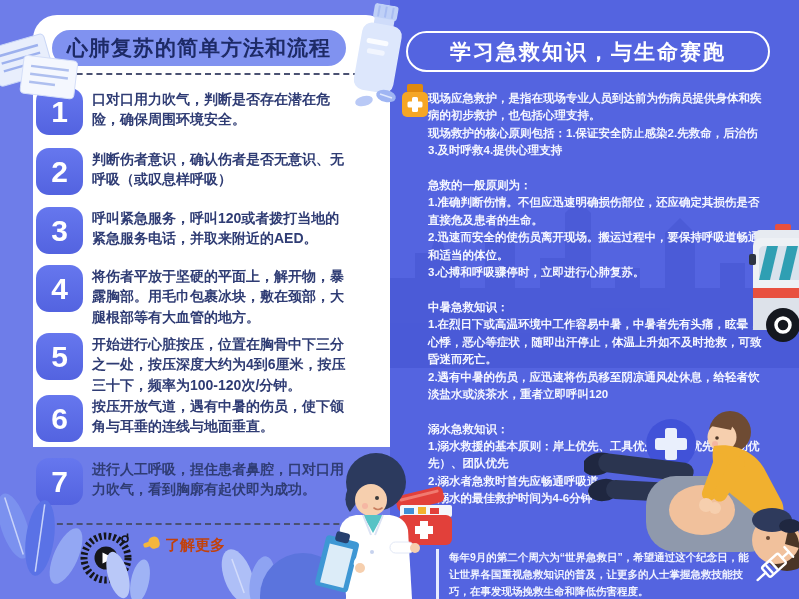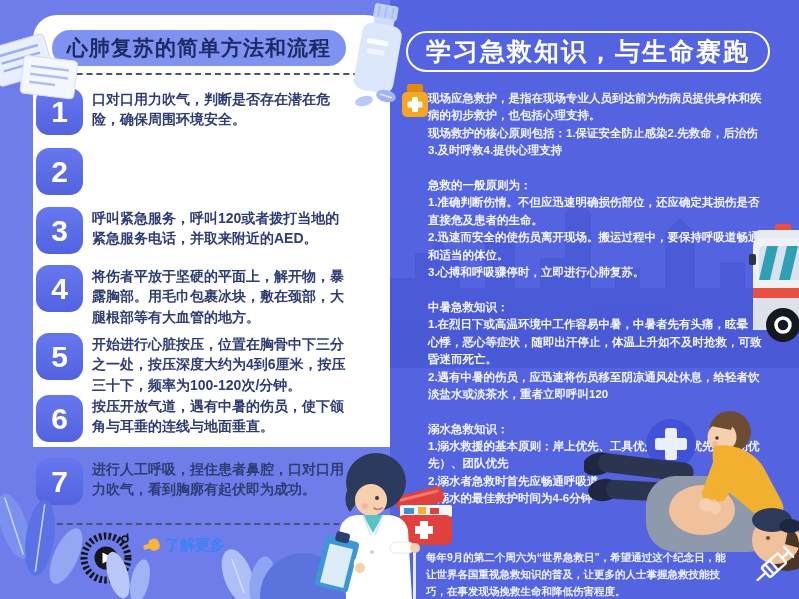--- a/index.html
+++ b/index.html
@@ -3,43 +3,43 @@
 <meta charset="utf-8">
 <style>
   html,body{margin:0;padding:0;background:#444}
   .stage{position:relative;width:799px;height:599px;overflow:hidden;background:#6e7de9;
          font-family:"Liberation Sans","DejaVu Sans",sans-serif}
   
   .right{position:absolute;left:390px;top:0;width:409px;height:599px;background:#5464e0;z-index:1}
   .skyline{position:absolute;left:0;top:118px;width:409px;height:250px}
   .rtitle{position:absolute;left:16px;top:31px;width:364px;height:41px;border:2.5px solid #ffffff;
           border-radius:28px;box-sizing:border-box;display:flex;align-items:center;justify-content:center;
-          color:#fff;font-weight:bold;font-size:25px;letter-spacing:2px;white-space:nowrap}
+          color:#fff;font-weight:bold;font-size:21px;letter-spacing:2px;white-space:nowrap}
   .rbody{position:absolute;left:38px;top:90px;width:336px;color:#f5f7ff;font-size:11.5px;
          line-height:1.52;font-weight:bold}
   .rbody p{margin:0}
   .rbody .sec{margin-bottom:17px}
-  .rfooter{position:absolute;left:23px;top:549px;width:308px;border-left:3px solid #e6ebff;
+  .rfooter{position:absolute;left:46px;top:549px;width:308px;border-left:3px solid #e6ebff;
            padding-left:10px;color:#f0f3ff;font-size:10.5px;line-height:1.62;font-weight:bold}
   .pillbottle{position:absolute;left:11px;top:84px}
   
   .panel{position:absolute;left:33px;top:15px;width:357px;height:432px;background:#ffffff;
          border-radius:24px 24px 0 0;z-index:2}
   .ltitle{position:absolute;left:16px;top:12px;width:300px;height:42px;background:#8092f0;
           border:3px solid #fff;box-sizing:border-box;border-radius:24px;display:flex;align-items:center;
           justify-content:center;font-size:21px;font-weight:bold;color:#1d2a66;letter-spacing:1px;white-space:nowrap}
   .dash{position:absolute;left:14px;width:322px;border-top:2px dashed #4a5172;height:0}
   .dash-top{top:58px}.dash-bottom{top:508px}
   .step{position:absolute;left:3px;width:322px;display:flex;gap:9px;align-items:flex-start}
   .badge{flex:0 0 47px;height:47px;border-radius:13px;background:linear-gradient(180deg,#6677ee,#5363e0);
          color:#fff;font-size:30px;font-weight:bold;display:flex;align-items:center;justify-content:center}
   .stext{font-size:14px;font-weight:bold;color:#2f3c74;line-height:1.45;padding-top:1px;width:260px}
   .qr{position:absolute;left:47px;top:517px;cursor:pointer}
-  .learn{position:absolute;left:110px;top:521px;display:flex;align-items:center;gap:5px;
-         font-size:15px;font-weight:bold;color:#3b82f6;cursor:pointer}
+  .learn{position:absolute;left:110px;top:521px;display:flex;gap:5px;
+         font-size:15px;font-weight:bold;color:#c2410c;cursor:pointer}
   
   .dec{position:absolute;z-index:3}
 </style>
 </head>
 <body>
 
 <div class="stage">
 
   <div class="right">
     <svg class="skyline" viewBox="0 0 409 250">
@@ -90,20 +90,21 @@
       <span>心肺复苏的简单方法和流程</span>
     </div>
     <div class="dash dash-top"></div>
 
     <div class="step" style="top:73px">
       <div class="badge">1</div>
       <div class="stext">口对口用力吹气，判断是否存在潜在危险，确保周围环境安全。</div>
     </div>
     <div class="step" style="top:133px">
       <div class="badge">2</div>
+      <div class="stext">判断伤者意识，确认伤者是否无意识、无呼吸（或叹息样呼吸）</div>
     </div>
     <div class="step" style="top:192px">
       <div class="badge">3</div>
       <div class="stext">呼叫紧急服务，呼叫120或者拨打当地的紧急服务电话，并取来附近的AED。</div>
     </div>
     <div class="step" style="top:250px">
       <div class="badge">4</div>
       <div class="stext">将伤者平放于坚硬的平面上，解开物，暴露胸部。用毛巾包裹冰块，敷在颈部，大腿根部等有大血管的地方。</div>
     </div>
     <div class="step" style="top:318px">

